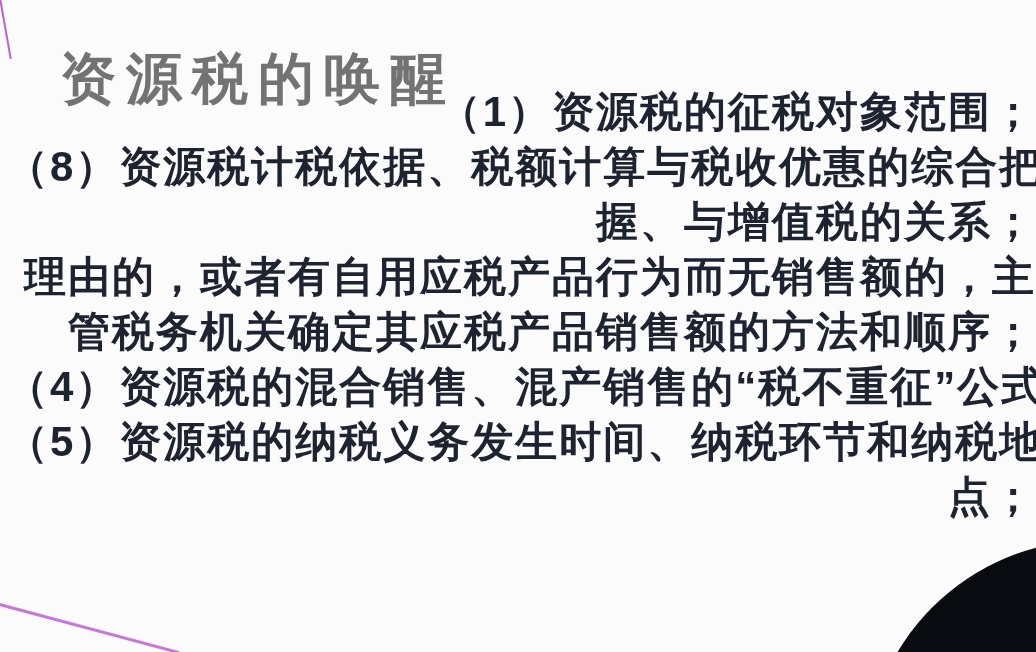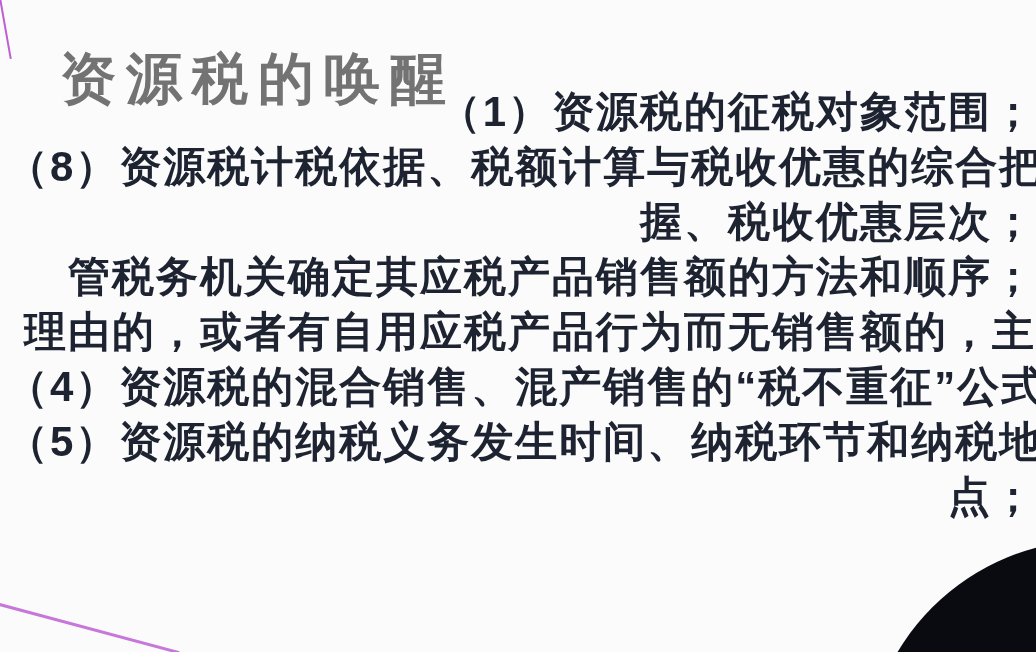--- a/index.html
+++ b/index.html
@@ -78,23 +78,23 @@
 
 <div class="slide" style="background: rgb(251, 251, 251); color: rgb(29, 35, 48);">
 
   <div class="pen-stroke top" style="background: rgb(189, 95, 210);"></div>
 
   <h1 class="title">资源税的唤醒</h1>
 
   <div class="body-text">
     <div class="line">（1）资源税的征税对象范围；</div>
     <div class="line">（8）资源税计税依据、税额计算与税收优惠的综合把</div>
-    <div class="line">握、税收优惠层次；</div>
+    <div class="line">握、与增值税的关系；</div>
+    <div class="line">理由的，或者有自用应税产品行为而无销售额的，主</div>
     <div class="line">管税务机关确定其应税产品销售额的方法和顺序；</div>
-    <div class="line">理由的，或者有自用应税产品行为而无销售额的，主</div>
     <div class="line">（4）资源税的混合销售、混产销售的“税不重征”公式；</div>
     <div class="line">（5）资源税的纳税义务发生时间、纳税环节和纳税地</div>
     <div class="line">点；</div>
   </div>
 
   <div class="pen-stroke bottom" style="background: rgb(189, 95, 210);"></div>
 
   <div class="corner-shape" style="background: rgb(10, 11, 16);"></div>
 
 </div>

